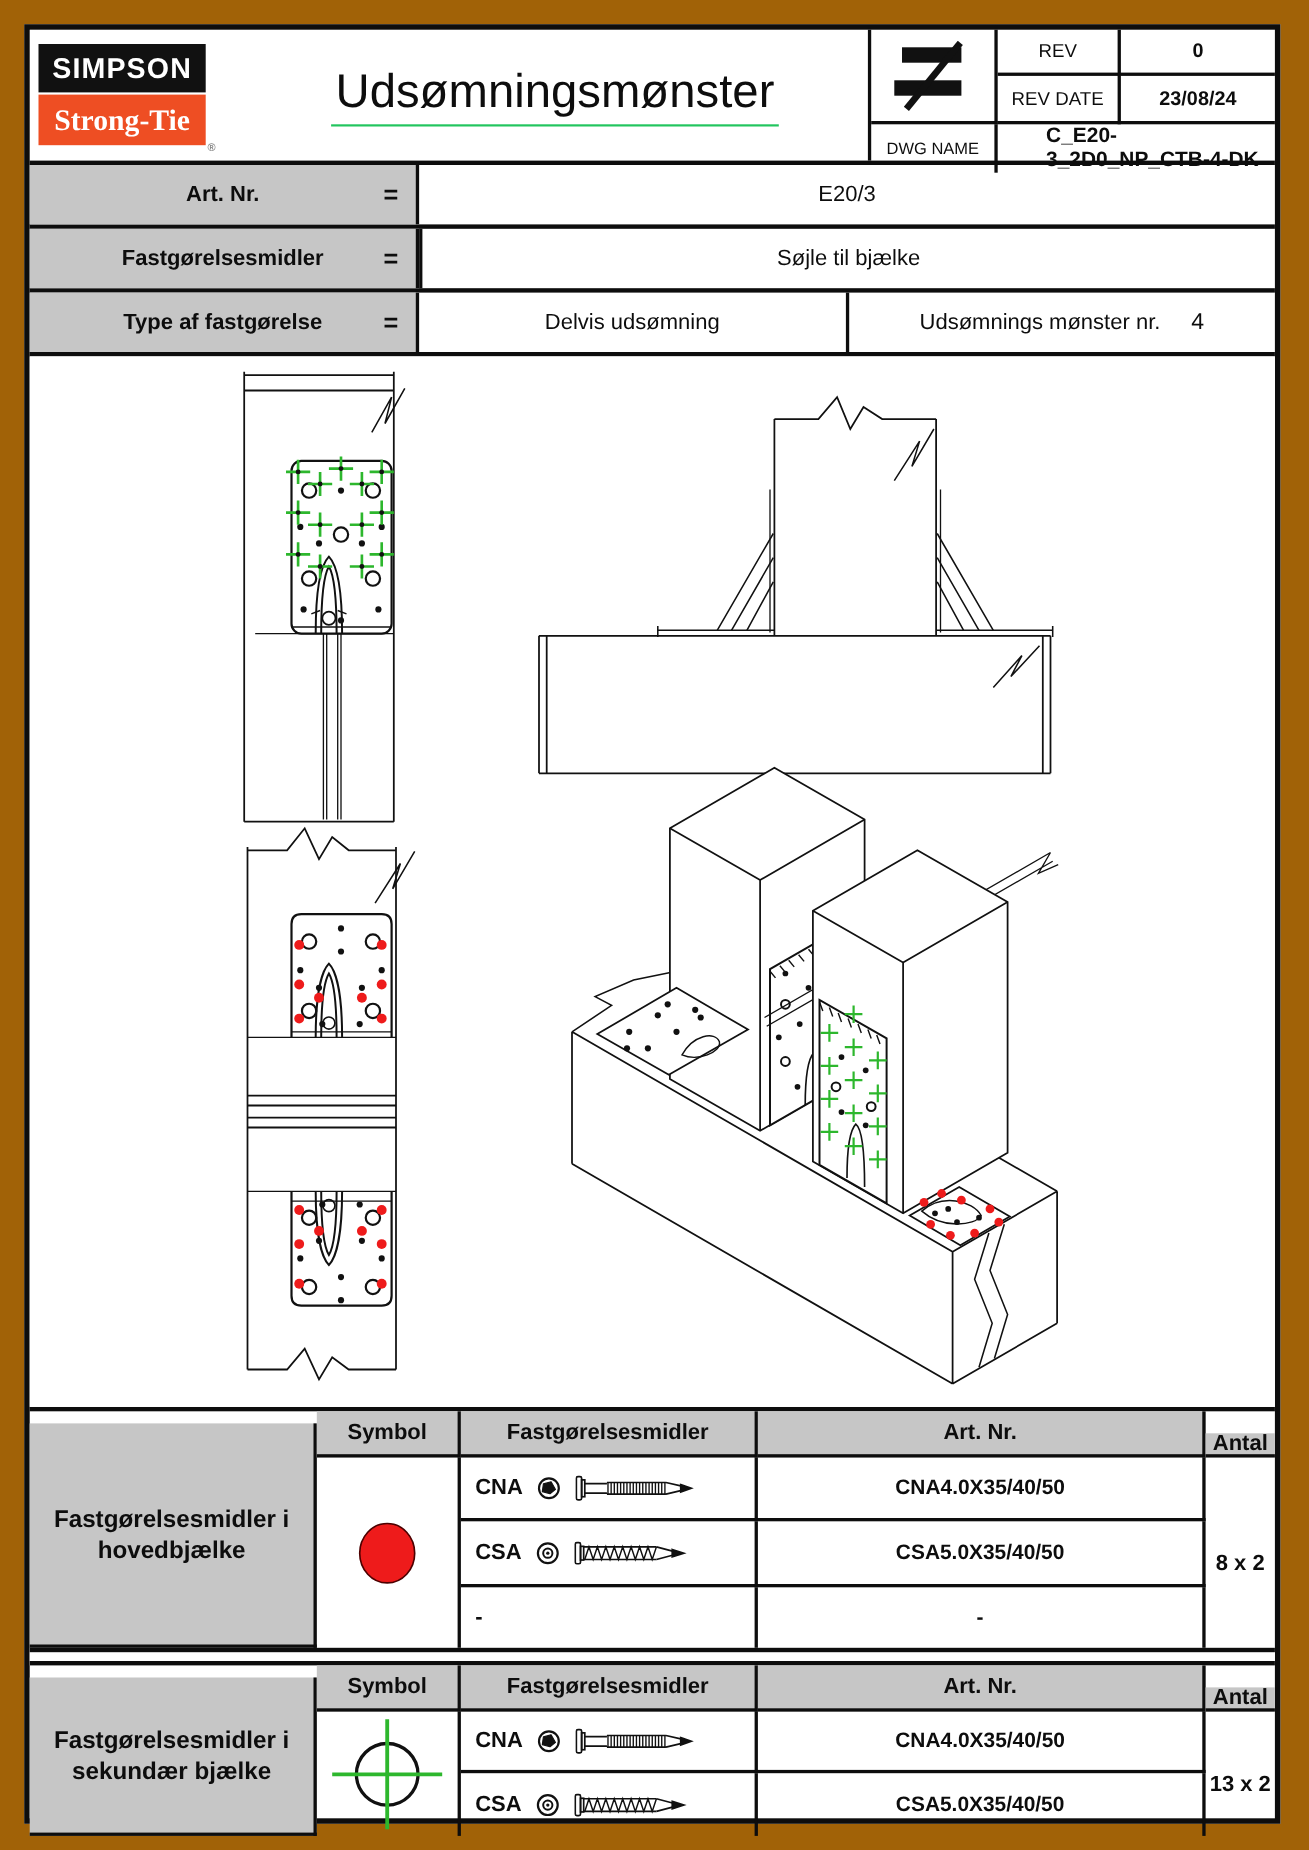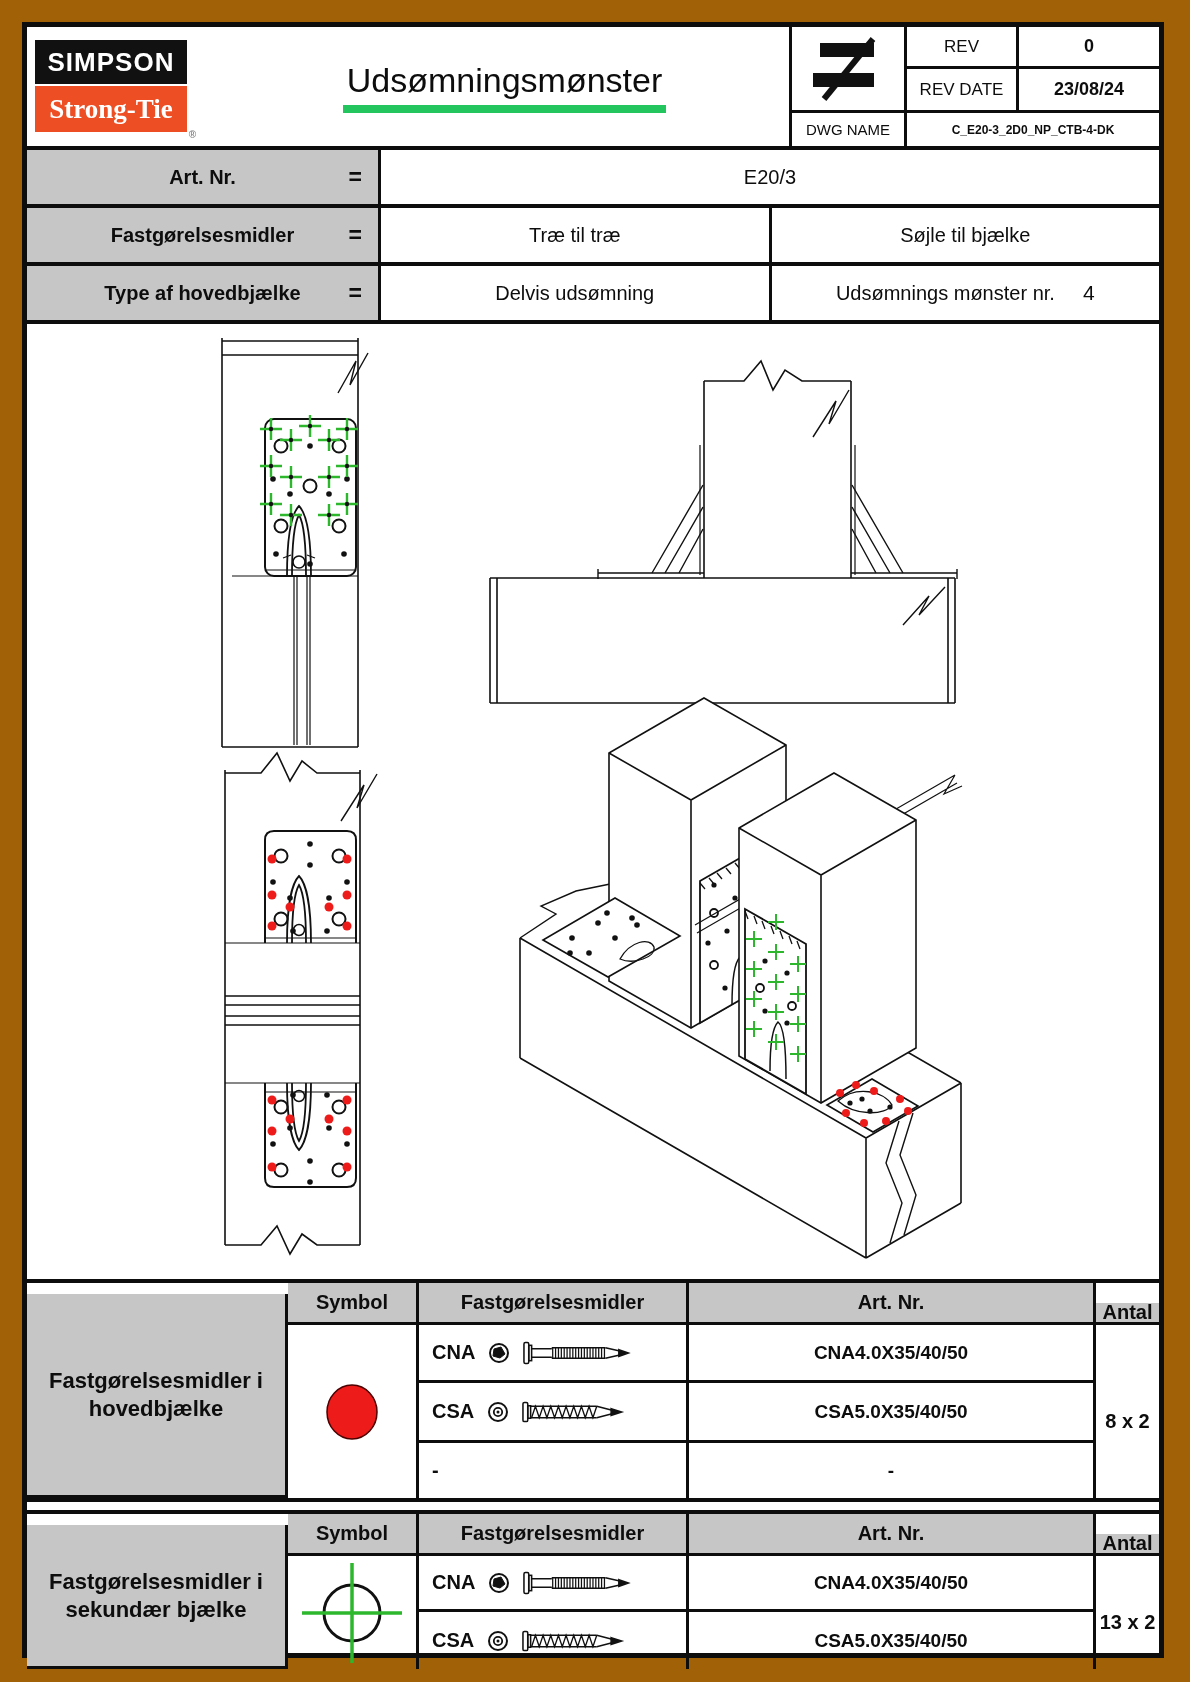--- a/index.html
+++ b/index.html
@@ -8,30 +8,30 @@
   .frame{position:absolute;left:22px;top:22px;width:1132px;height:1626px;border:5px solid #0d0d0d;background:#fff;}
   
   .header{position:relative;height:119px;border-bottom:4px solid #0d0d0d;}
   .logo{position:absolute;left:8px;top:13px;width:152px;}
   .logo-top{background:#111;color:#fff;height:44px;display:flex;align-items:center;justify-content:center;
             font-weight:bold;font-size:26px;letter-spacing:1px;}
   .logo-bottom{position:relative;background:#ee4e23;color:#fff;height:46px;margin-top:2px;display:flex;align-items:center;justify-content:center;
             font-family:"Liberation Serif",serif;font-weight:bold;font-size:27px;}
   .logo-reg{position:absolute;right:-9px;bottom:-8px;color:#888;font-size:10px;font-family:"Liberation Sans",sans-serif;}
   .titlewrap{position:absolute;left:200px;top:0;width:555px;height:119px;display:flex;align-items:center;justify-content:center;}
-  .title{font-size:34px;border-bottom:8px solid #22c55e;padding:0 4px 5px 4px;}
+  .title{font-size:43px;border-bottom:2px solid #22c55e;padding:0 4px 5px 4px;}
   .headright{position:absolute;right:0;top:0;width:367px;height:119px;border-left:3px solid #0d0d0d;
              display:grid;grid-template-columns:115px 112px 1fr;grid-template-rows:42px 44px 1fr;}
   .hr-cell{display:flex;align-items:center;justify-content:center;font-size:17px;}
   .hr-sym{grid-column:1;grid-row:1/3;border-right:3px solid #0d0d0d;border-bottom:3px solid #0d0d0d;}
   .hr-b{border-bottom:3px solid #0d0d0d;}
   .hr-r{border-right:3px solid #0d0d0d;}
   .hr-val{font-weight:bold;font-size:18px;}
   .hr-dwgl{grid-column:1;grid-row:3;font-size:15px;border-right:3px solid #0d0d0d;}
-  .hr-dwgv{grid-column:2/4;grid-row:3;font-weight:bold;font-size:12px;}
+  .hr-dwgv{grid-column:2/4;grid-row:3;font-weight:bold;font-size:19px;margin-left:44px;}
   
   .info-row{position:relative;height:54px;border-bottom:4px solid #0d0d0d;display:flex;}
   .info-label{position:relative;width:351px;background:#c6c6c6;border-right:3px solid #0d0d0d;
               display:flex;align-items:center;justify-content:center;font-weight:bold;font-size:20px;flex:none;}
   .info-eq{position:absolute;right:16px;top:50%;transform:translateY(-50%);font-weight:bold;font-size:23px;}
   .info-vals{flex:1;display:flex;}
   .info-val{flex:1;display:flex;align-items:center;justify-content:center;font-size:20px;}
   .info-val.split{border-left:3px solid #0d0d0d;}
   .nr-num{margin-left:28px;font-size:21px;}
   
@@ -94,27 +94,26 @@
       <div class="info-vals">
           <div class="info-val">E20/3</div>
         </div>
     </div>
     <div class="info-row">
       <div class="info-label">
         <span>Fastgørelsesmidler</span>
         <span class="info-eq">=</span>
       </div>
       <div class="info-vals">
-        <div class="info-val">Træ til træ</div>
         <div class="info-val split">Søjle til bjælke</div>
       </div>
     </div>
     <div class="info-row">
       <div class="info-label">
-        <span>Type af hovedbjælke</span>
+        <span>Type af fastgørelse</span>
         <span class="info-eq">=</span>
       </div>
       <div class="info-vals">
         <div class="info-val">Delvis udsømning</div>
         <div class="info-val split">
           <span>Udsømnings mønster nr.</span>
           <span class="nr-num">4</span>
         </div>
       </div>
     </div>

